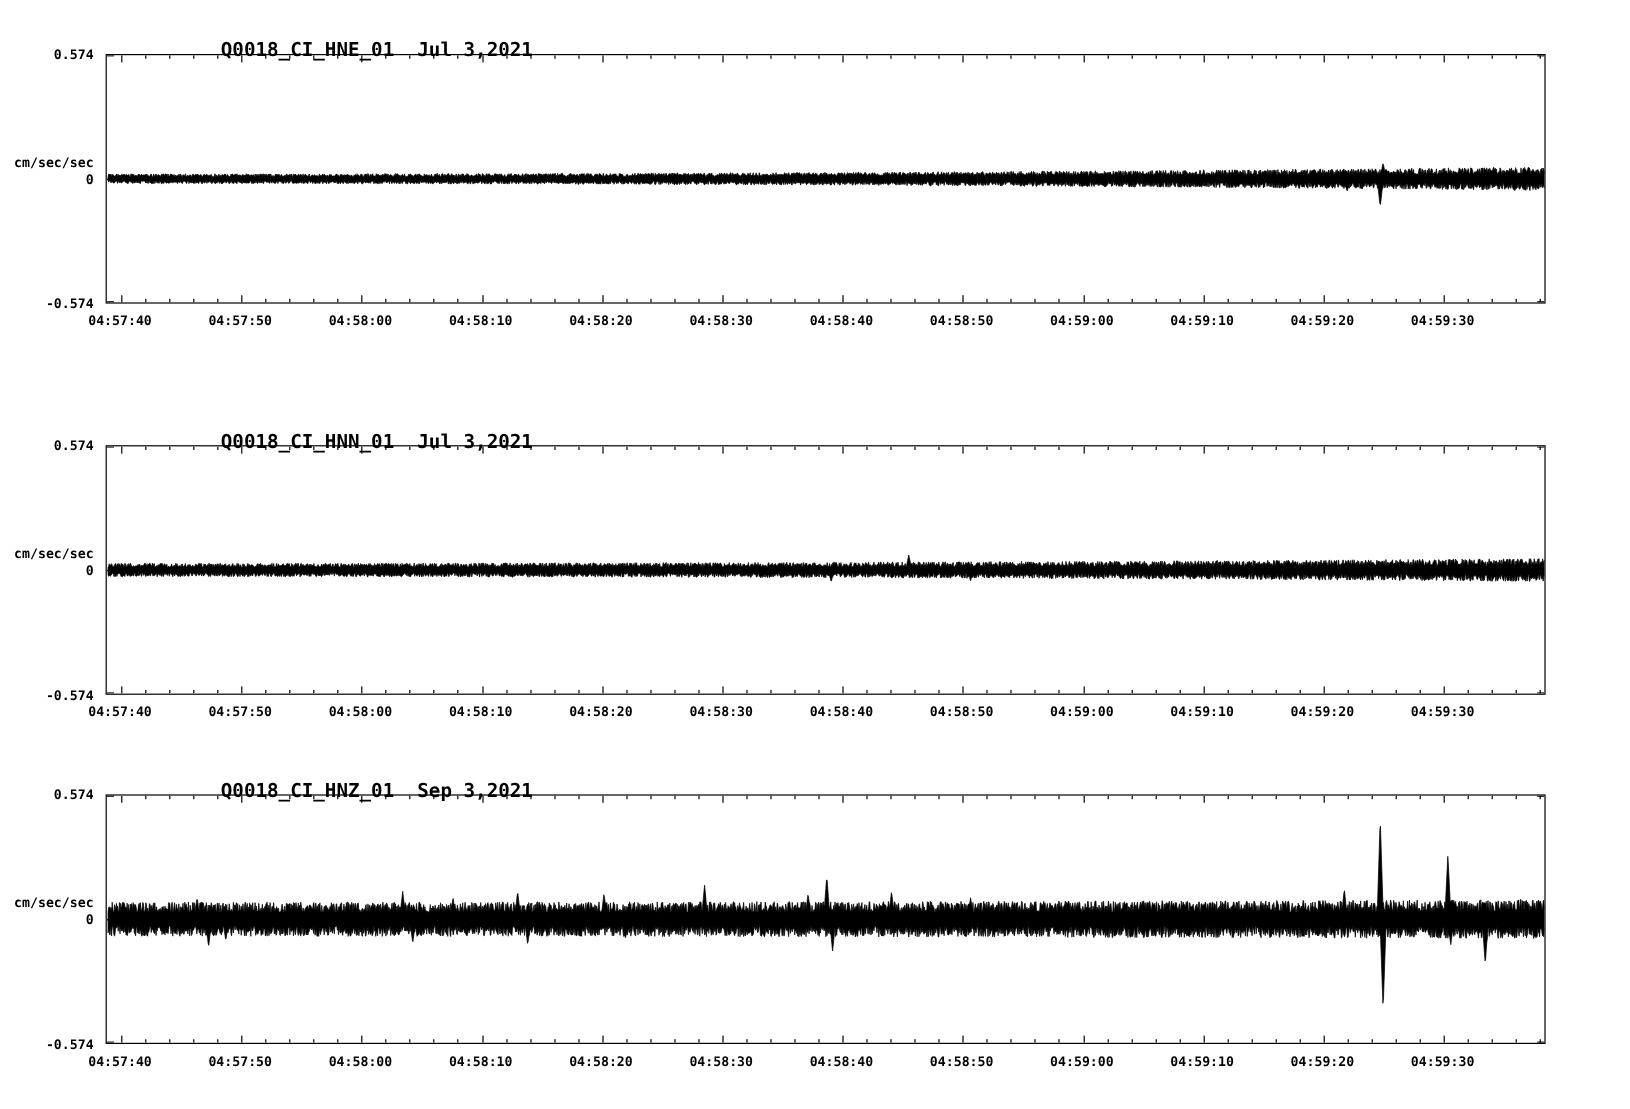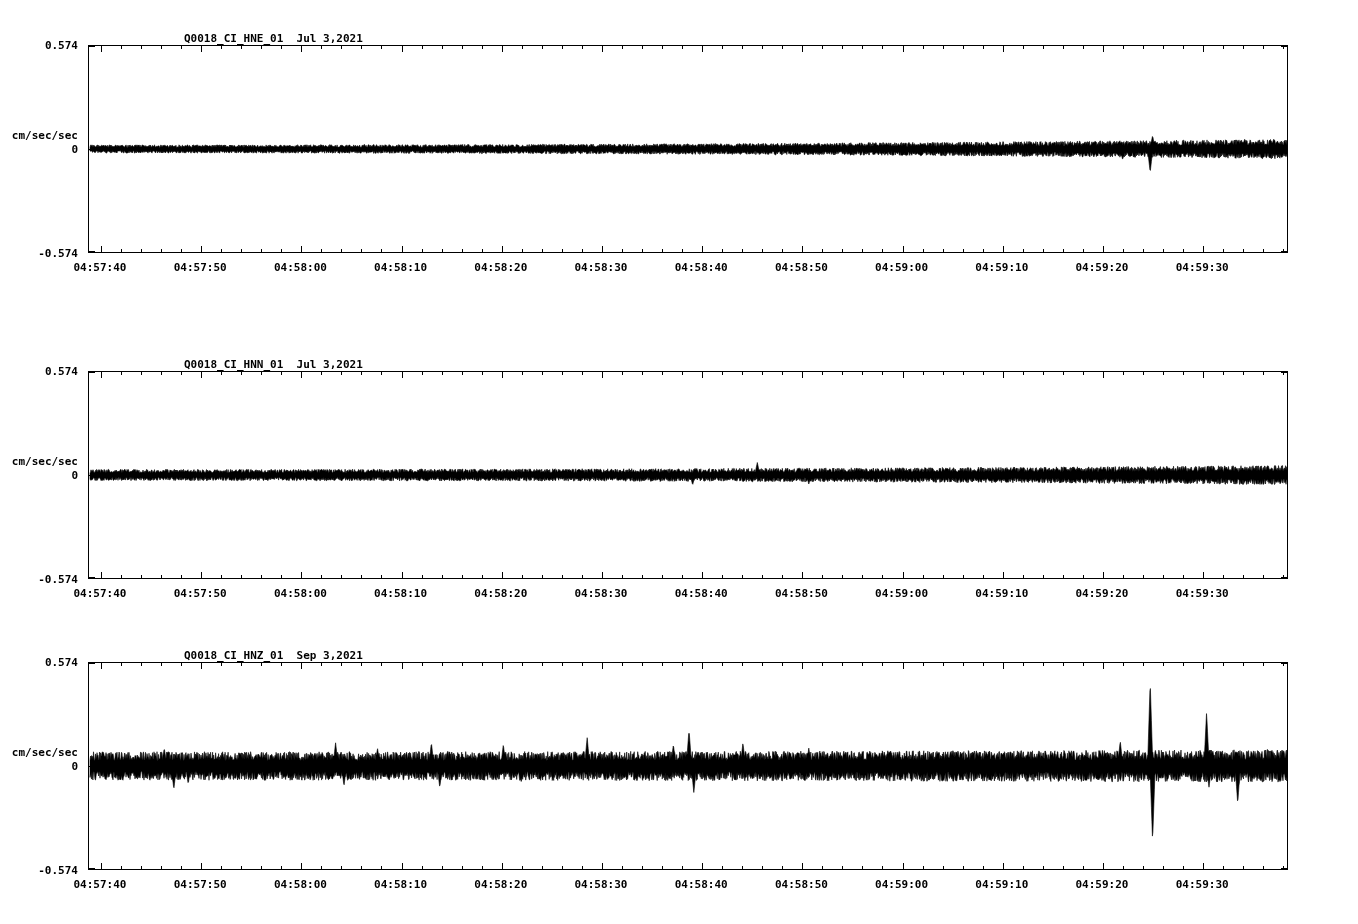--- a/index.html
+++ b/index.html
@@ -32,21 +32,21 @@
     overflow: hidden;
   }
   .trace-svg {
     position: absolute;
     left: 0;
     top: 0;
   }
   .panel-title {
     position: absolute;
     font-family: "DejaVu Sans Mono", monospace;
-    font-size: 11px;
+    font-size: 16px;
     font-weight: bold;
     letter-spacing: 0px;
     white-space: pre;
     color: #000000;
   }
   .ylabel {
     position: absolute;
     font-family: "DejaVu Sans Mono", monospace;
     font-size: 11px;
     font-weight: bold;

